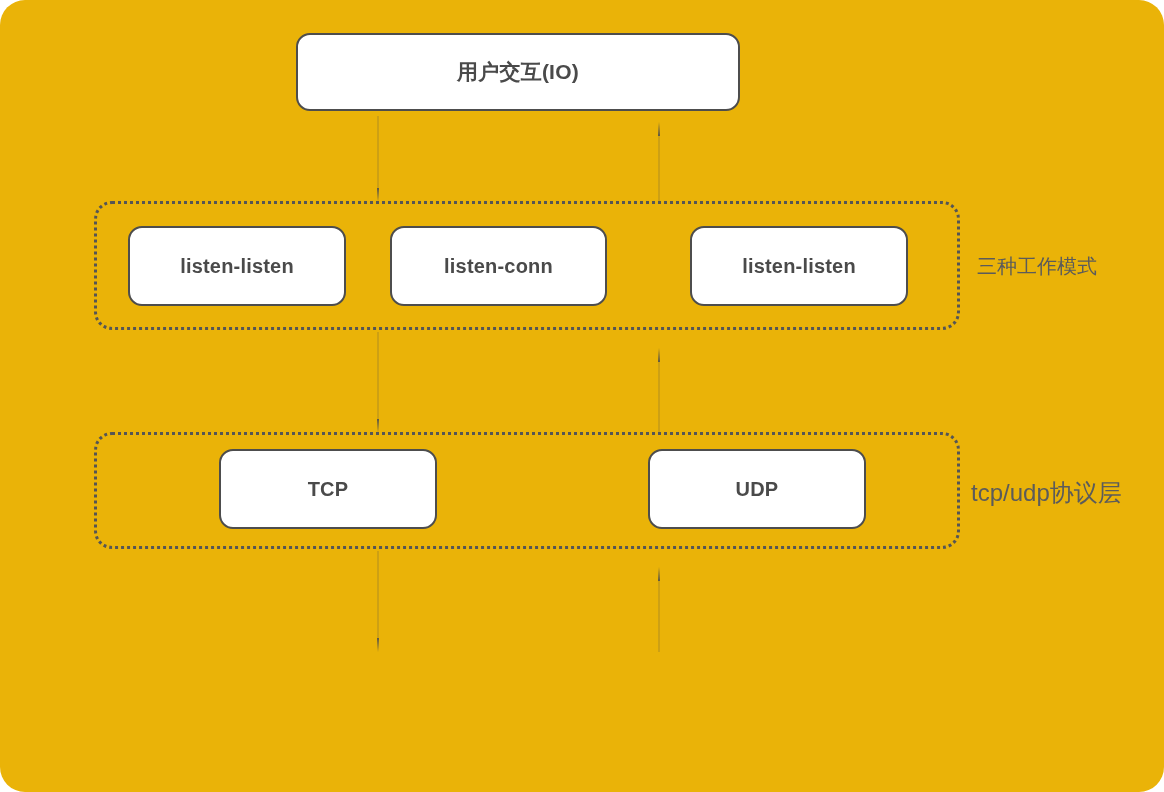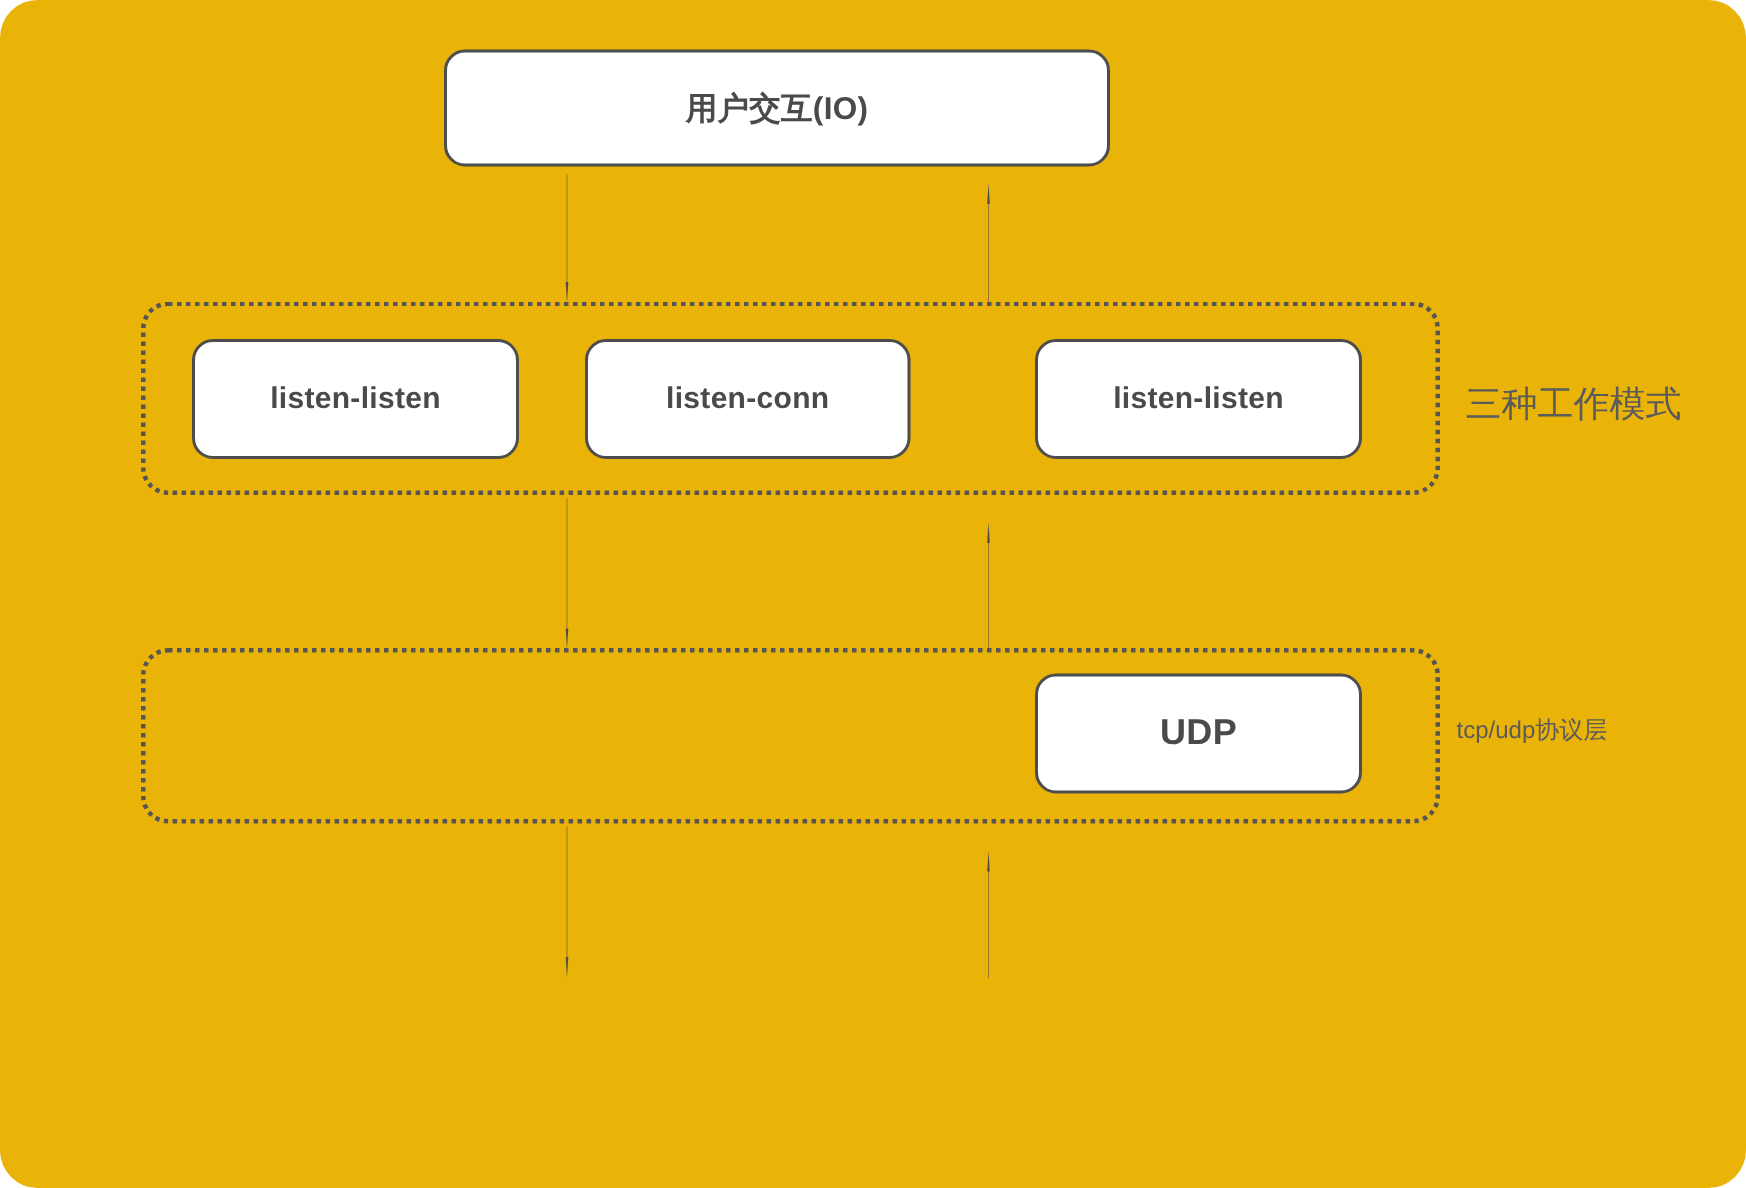--- a/index.html
+++ b/index.html
@@ -54,25 +54,25 @@
   }
   .arrow polygon {
     fill: #4d4d4d;
   }
   
   #node-io        { left: 296px;  top: 33px;  width: 444px; height: 78px;  font-size: 21px; }
   #group-modes    { left: 94px;   top: 201px; width: 866px; height: 129px; }
   #node-ll-1      { left: 128px;  top: 226px; width: 218px; height: 80px;  font-size: 20px; }
   #node-lc        { left: 390px;  top: 226px; width: 217px; height: 80px;  font-size: 20px; }
   #node-ll-2      { left: 690px;  top: 226px; width: 218px; height: 80px;  font-size: 20px; }
-  #label-modes    { left: 977px;  top: 253px; font-size: 24px; }
+  #label-modes    { left: 977px;  top: 253px; font-size: 20px; }
   #group-proto    { left: 94px;   top: 432px; width: 866px; height: 117px; }
   #node-tcp       { left: 219px;  top: 449px; width: 218px; height: 80px;  font-size: 20px; }
-  #node-udp       { left: 648px;  top: 449px; width: 218px; height: 80px;  font-size: 24px; margin-left: 42px; }
-  #label-proto    { left: 971px;  top: 477px; font-size: 16px; }
+  #node-udp       { left: 648px;  top: 449px; width: 218px; height: 80px;  font-size: 20px; }
+  #label-proto    { left: 971px;  top: 477px; font-size: 24px; }
   #node-socket    { left: 296px;  top: 651px; width: 460px; height: 79px;  font-size: 21px; }
   #arrow-io-down  { left: 377px;  top: 116px; width: 2px;  height: 86px; }
   #arrow-io-up    { left: 658px;  top: 122px; width: 2px;  height: 80px; }
   #arrow-mid-down { left: 377px;  top: 332px; width: 2px;  height: 101px; }
   #arrow-mid-up   { left: 658px;  top: 348px; width: 2px;  height: 85px; }
   #arrow-bot-down { left: 377px;  top: 551px; width: 2px;  height: 101px; }
   #arrow-bot-up   { left: 658px;  top: 567px; width: 2px;  height: 85px; }
 </style>
 </head>
 <body>
@@ -106,20 +106,21 @@
     <polygon points="6,101 0.8,87 11.2,87"></polygon>
   </svg>
 
   <svg class="arrow" id="arrow-mid-up" viewBox="0 0 12 85" width="12" height="85" preserveAspectRatio="none">
     <line x1="6" y1="85" x2="6" y2="12"></line>
     <polygon points="6,0 0.8,14 11.2,14"></polygon>
   </svg>
 
   <div class="group" id="group-proto"></div>
 
+  <div class="node" id="node-tcp">TCP</div>
 
   <div class="node" id="node-udp">UDP</div>
 
   <div class="group-label" id="label-proto">tcp/udp协议层</div>
 
   <svg class="arrow" id="arrow-bot-down" viewBox="0 0 12 101" width="12" height="101" preserveAspectRatio="none">
     <line x1="6" y1="0" x2="6" y2="89"></line>
     <polygon points="6,101 0.8,87 11.2,87"></polygon>
   </svg>
 

